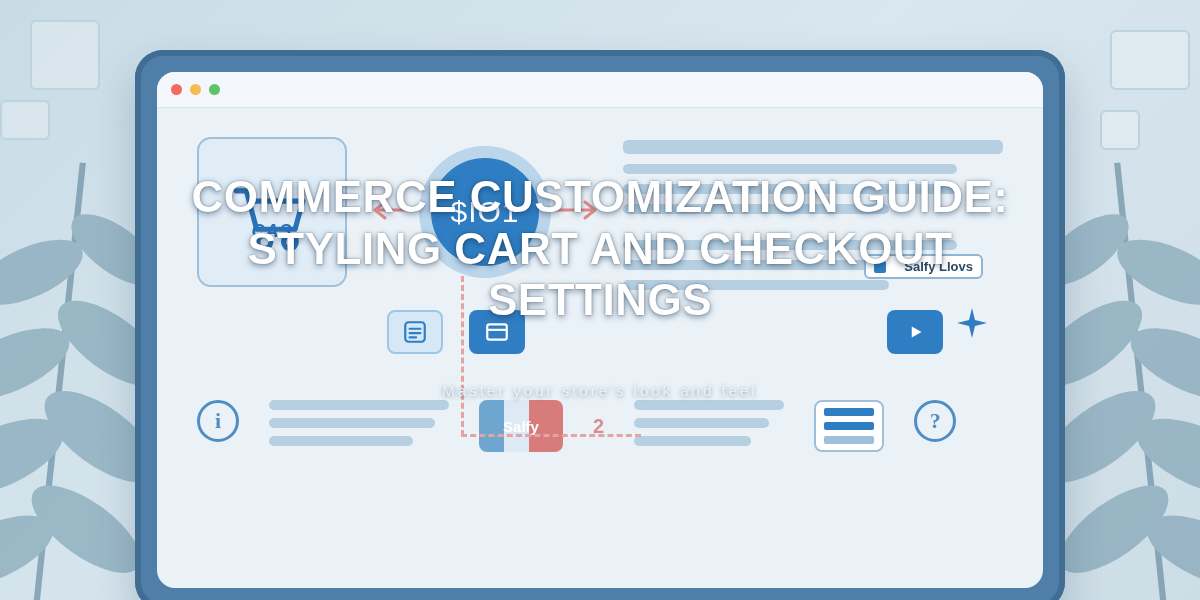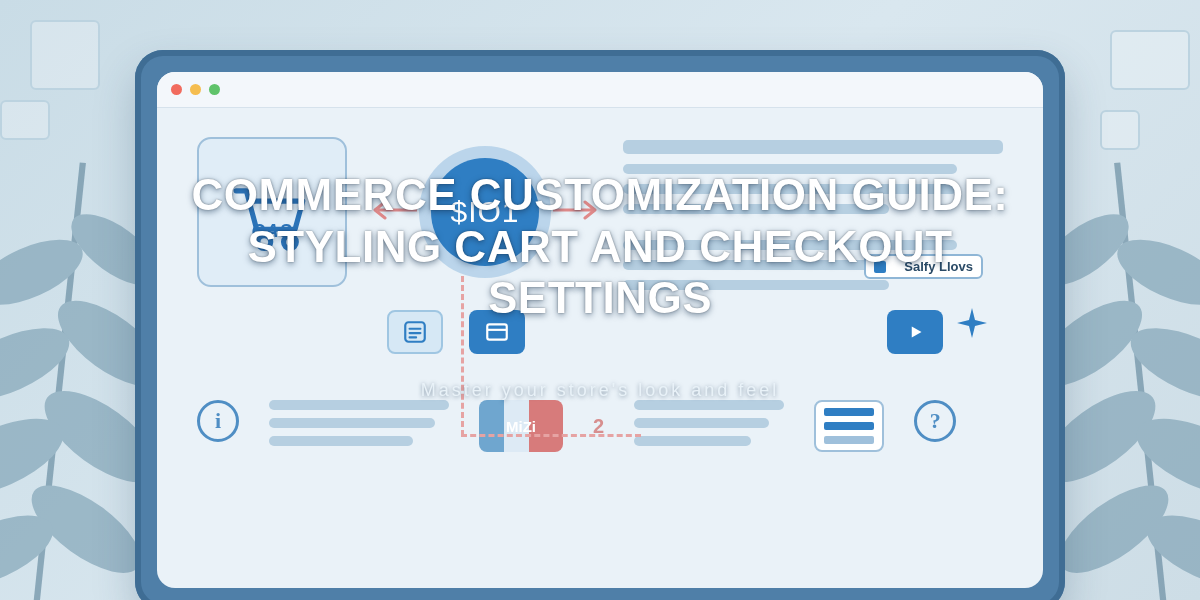--- a/index.html
+++ b/index.html
@@ -191,21 +191,21 @@
     font-size:44px;
     line-height:1.18;
     letter-spacing:0.5px;
     text-shadow: 0 2px 6px rgba(20,50,80,0.55), 0 0 2px rgba(0,0,0,0.4);
     max-width: 900px;
     white-space: pre-line;
   }
   .subhead {
     margin-top: 56px;
     color:#e9f2f8;
-    font-size:18px;
+    font-size:15px;
     letter-spacing:3px;
     text-shadow: 0 1px 4px rgba(20,50,80,0.5);
   }
 </style>
 </head>
 <body>
 
 <div class="stage">
 
   <div class="deco-rect" style="left:30px; top:20px; width:70px; height:70px;"></div>
@@ -341,21 +341,21 @@
             <div class="iconcircle">
               <span>i</span>
             </div>
             <div class="col-lines">
               <div class="line" style="width:100%"></div>
               <div class="line" style="width:92%"></div>
               <div class="line" style="width:80%"></div>
             </div>
 
             <div class="pill multi">
-              <span>MiZi</span>
+              <span>Salfy</span>
             </div>
             <span style="color:#d78f8f; font-size:20px; font-weight:700; align-self:center;">2</span>
 
 
             <div class="col-lines" style="flex:0 0 150px;">
               <div class="line" style="width:100%"></div>
               <div class="line" style="width:90%"></div>
               <div class="line" style="width:78%"></div>
             </div>
 

